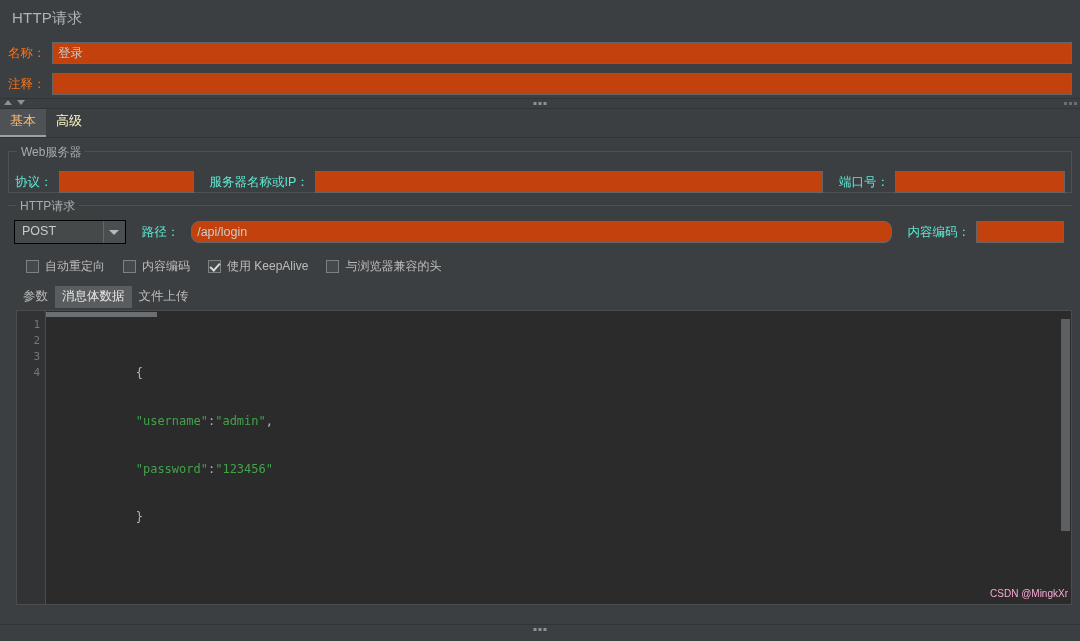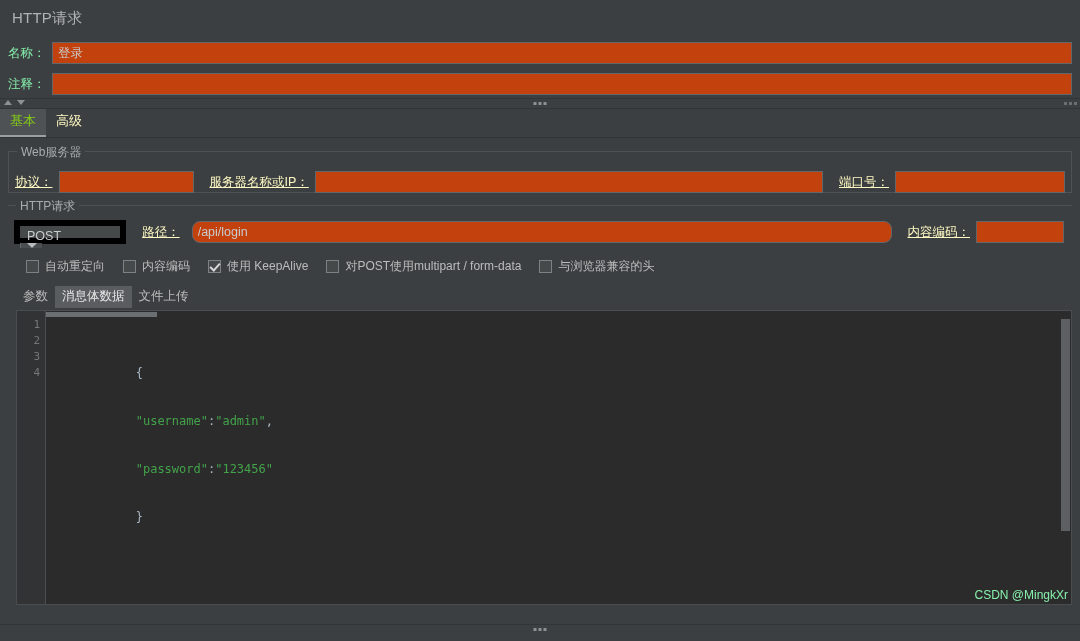--- a/index.html
+++ b/index.html
@@ -23,21 +23,21 @@
     background: #3c3f41;
   }
   .panel-title {
     position: absolute; left: 12px; top: 9px;
     font-size: 15px; color: #b0b3b5; letter-spacing: .2px;
   }
   .field-row { position: absolute; height: 24px; display: flex; align-items: center; }
   .row-name { left: 8px; top: 41px; width: 1064px; }
   .row-note { left: 8px; top: 72px; width: 1064px; }
   .field-label {
-    font-size: 12.5px; color: #86efac; width: 44px; flex: 0 0 44px;
+    font-size: 12.5px; color: #f97316; width: 44px; flex: 0 0 44px;
   }
   .text-input {
     flex: 1 1 auto; height: 22px;
     background: #c2410c; border: 1px solid #646769;
     color: #c9cbcd; font-size: 12.5px;
     padding: 0 5px; line-height: 20px;
     font-family: "Liberation Sans", sans-serif;
     outline: none;
   }
   .text-input::placeholder { color: #7a7e80; }
@@ -72,21 +72,21 @@
   .main-tabs {
     position: absolute; left: 0; top: 112px; width: 1080px; height: 26px;
     display: flex; align-items: flex-end; gap: 0;
     border-bottom: 1px solid #323436;
   }
   .main-tab {
     padding: 3px 10px 5px 10px; font-size: 13px; color: #fef9c3; cursor: default;
     border-bottom: 2px solid transparent;
   }
   .main-tab.active {
-    background: #4e5254; color: #84cc16;
+    background: #4e5254; color: #fdba74;
     border-bottom: 2px solid #9aa0a3;
   }
 
   
   .body-pane {
     position: absolute; left: 0; top: 139px; width: 1080px; height: 485px;
     background: #3c3f41;
   }
 
   .group {
@@ -99,36 +99,36 @@
     background: #3c3f41; padding: 0 4px;
     font-size: 12px; color: #a9acae;
   }
 
   #group-web { left: 8px; top: 12px; width: 1064px; height: 42px; }
   #group-http { left: 8px; top: 66px; width: 1064px; height: 404px; border-bottom: none; border-left: none; border-right: none; }
 
   .inline-row {
     position: absolute; display: flex; align-items: center; height: 24px;
   }
-  .lbl { font-size: 12.5px; color: #fef9c3; white-space: nowrap; text-decoration: underline; }
+  .lbl { font-size: 12.5px; color: #5eead4; white-space: nowrap; }
 
   
   .ws-row { left: 6px; top: 18px; width: 1050px; }
   .inp-protocol { width: 135px; margin-left: 6px; }
   .inp-host { width: 530px; margin-left: 6px; }
   .inp-port { width: 170px; margin-left: 6px; }
   .gap-lg { margin-left: 16px; }
 
   
   .hr-row { left: 6px; top: 14px; width: 1050px; }
 
   .combo {
     display: inline-flex; align-items: stretch;
     width: 118px; height: 24px;
-    background: #45494a; border: 6px solid #000000; flex-direction: column;
+    background: #45494a; border: 1px solid #000000;
   }
   .combo-value {
     flex: 1 1 auto; font-size: 12.5px; color: #c9cbcd;
     padding: 3px 0 0 7px;
   }
   .combo-btn {
     width: 22px; border-left: 1px solid #646769;
     display: flex; align-items: center; justify-content: center;
     background: #4a4e50;
   }
@@ -197,21 +197,21 @@
   .tok-punct { color: #a9b7c6; }
   .tok-str { color: #42a34a; }
   .editor-vscroll {
     position: absolute; right: 1px; top: 8px; width: 9px; height: 212px;
     background: #5c6063;
   }
 
   
   .watermark {
     position: absolute; right: 12px; top: 588px;
-    font-size: 12px; color: #86efac;
+    font-size: 10px; color: #f9a8d4;
   }
 </style>
 </head>
 <body>
 
 <div class="app">
 
   <div class="header-pane">
     <div class="panel-title">HTTP请求</div>
 
@@ -286,24 +286,20 @@
         <label class="cb-item">
           <span class="cbox"></span>
           <span class="cb-label">内容编码</span>
         </label>
         <label class="cb-item">
           <span class="cbox checked"></span>
           <span class="cb-label">使用 KeepAlive</span>
         </label>
         <label class="cb-item">
           <span class="cbox"></span>
-          <span class="cb-label">对POST使用multipart / form-data</span>
-        </label>
-        <label class="cb-item">
-          <span class="cbox"></span>
           <span class="cb-label">与浏览器兼容的头</span>
         </label>
       </div>
 
       <div class="sub-tabs">
         <div class="sub-tab">参数</div>
         <div class="sub-tab active">消息体数据</div>
         <div class="sub-tab">文件上传</div>
       </div>
 

